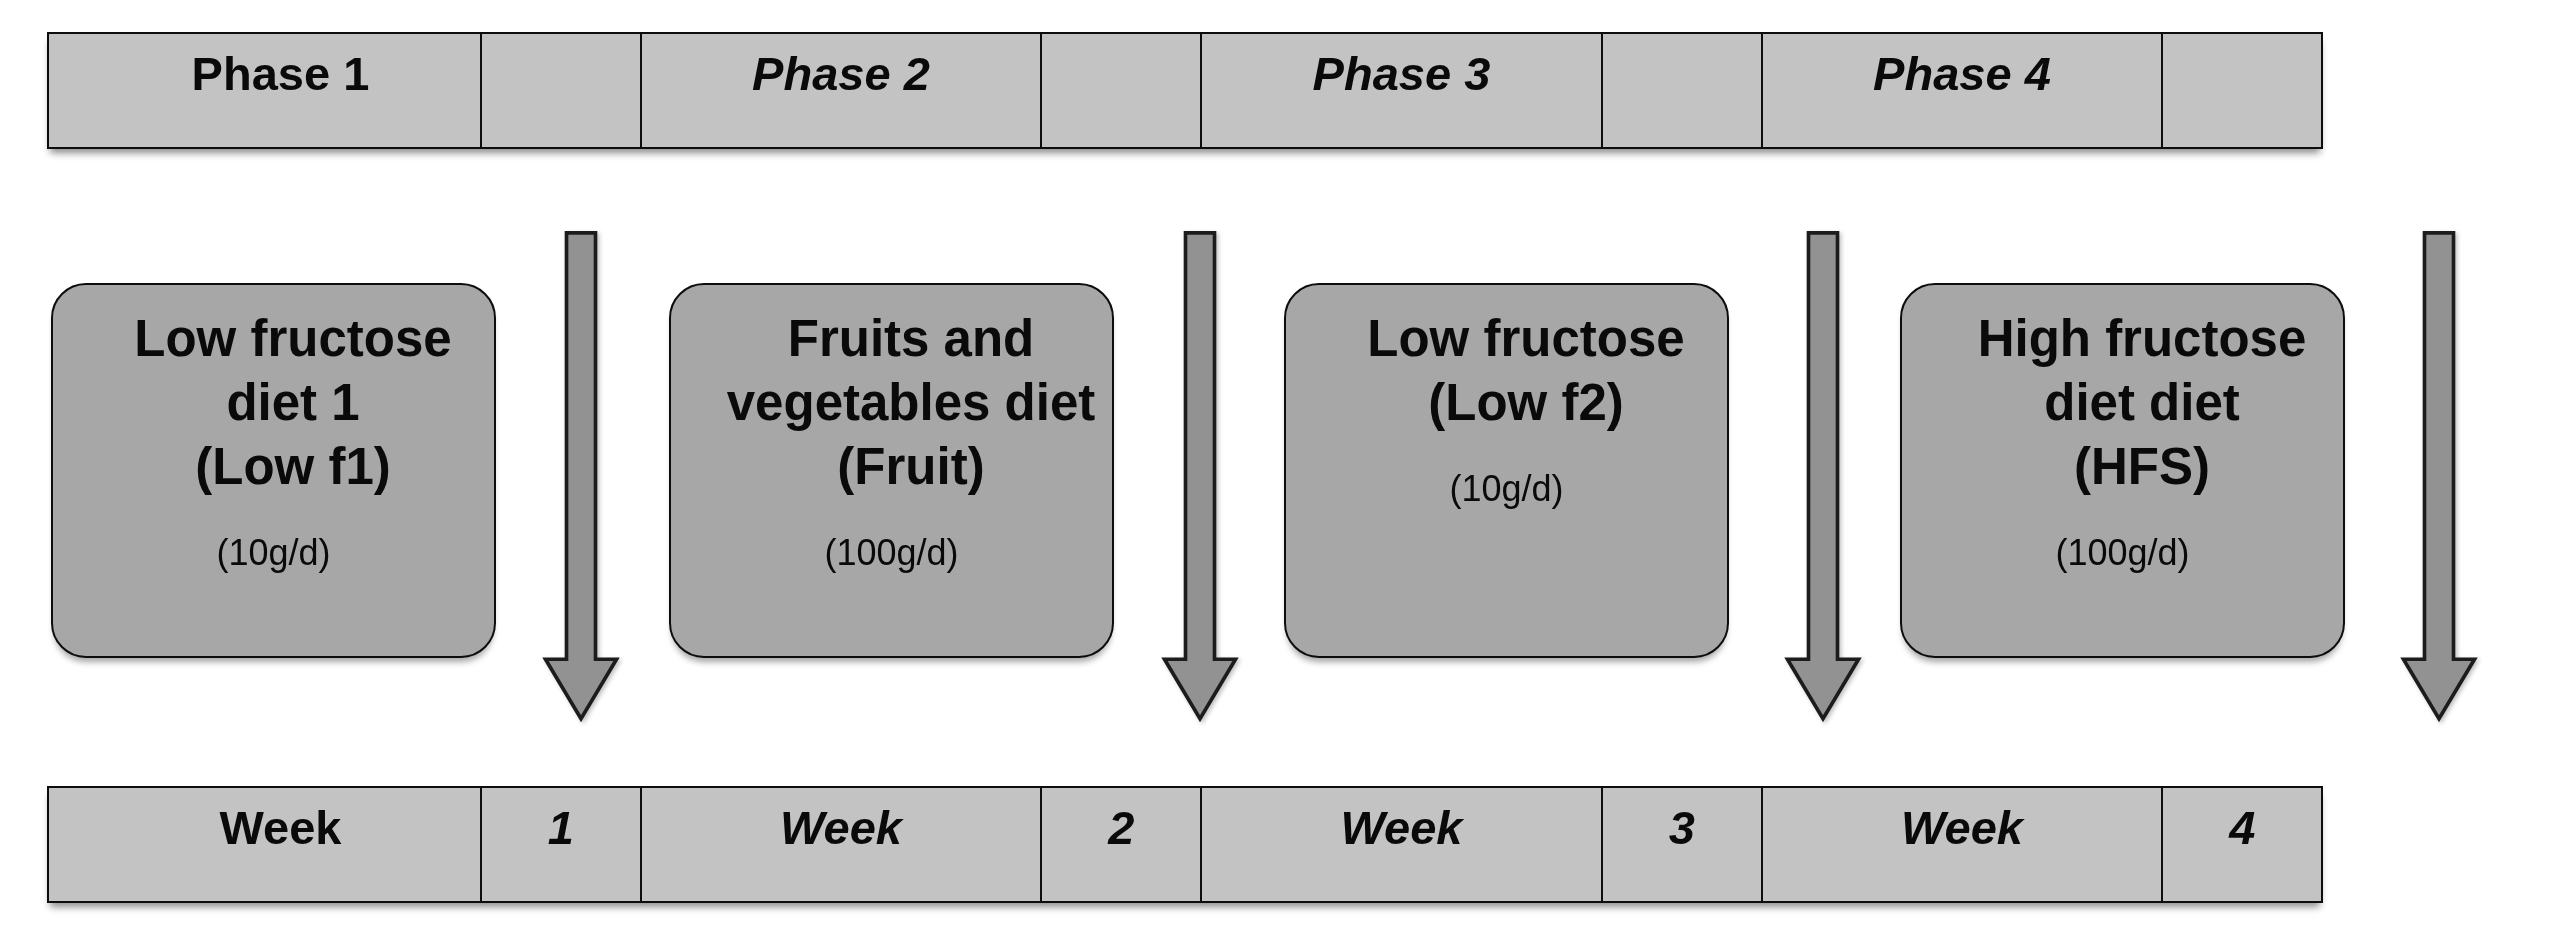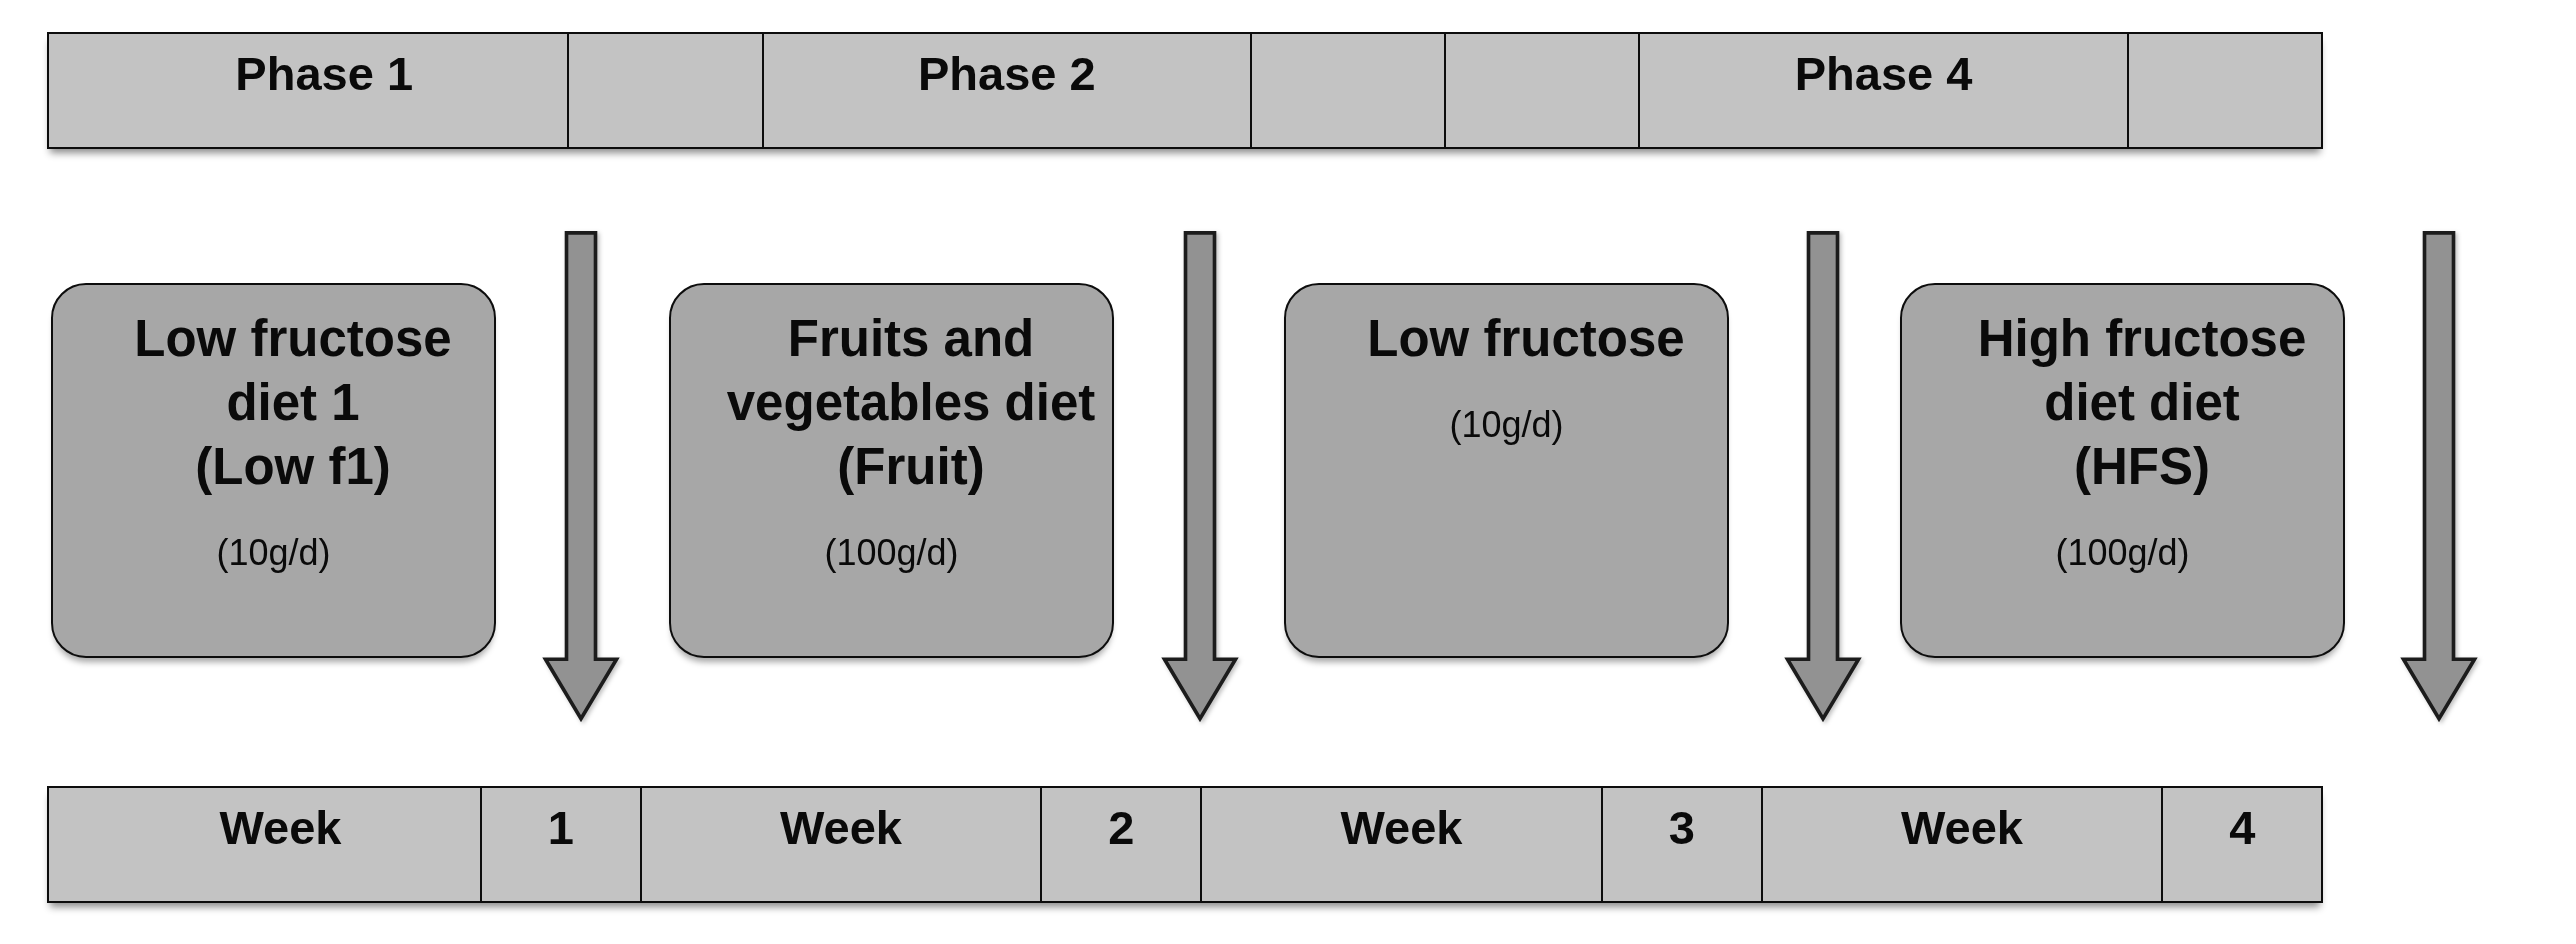--- a/index.html
+++ b/index.html
@@ -29,21 +29,21 @@
     box-sizing:border-box;
     display:flex;
     justify-content:center;
     align-items:flex-start;
     padding-top:11.7px;
     font-size:47px;
     font-weight:bold;
     line-height:1.2;
     white-space:nowrap;
   }
-  .cell + .cell{border-left:2.2px solid #0d0d0d;}
+  .cell + .cell{border-left:2.2px solid #0d0d0d;font-style:italic;}
   .cell.wide{flex:610 0 0;}
   .cell.narrow{flex:241 0 0;}
   
   .diet-box{
     position:absolute;
     top:283px;
     width:445px;height:375px;
     box-sizing:border-box;
     border:2.9px solid #0d0d0d;
     border-radius:35px;
@@ -85,20 +85,21 @@
 </head>
 <body>
 
 <div id="canvas">
 
   <div class="bar top">
     <div class="cell wide">Phase 1</div>
     <div class="cell narrow"></div>
     <div class="cell wide">Phase 2</div>
     <div class="cell narrow"></div>
+    <div class="cell wide">Phase 3</div>
     <div class="cell narrow"></div>
     <div class="cell wide">Phase 4</div>
     <div class="cell narrow"></div>
   </div>
 
   <div class="diet-box" id="diet-box-1">
     <div class="title-line">Low fructose</div>
     <div class="title-line">diet 1</div>
     <div class="title-line">(Low f1)</div>
     <div class="gap"></div>
@@ -108,20 +109,21 @@
   <div class="diet-box" id="diet-box-2">
     <div class="title-line">Fruits and</div>
     <div class="title-line">vegetables diet</div>
     <div class="title-line">(Fruit)</div>
     <div class="gap"></div>
     <div class="dose">(100g/d)</div>
   </div>
 
   <div class="diet-box" id="diet-box-3">
     <div class="title-line">Low fructose</div>
+    <div class="title-line">(Low f2)</div>
     <div class="gap"></div>
     <div class="dose">(10g/d)</div>
   </div>
 
   <div class="diet-box" id="diet-box-4">
     <div class="title-line">High fructose</div>
     <div class="title-line">diet diet</div>
     <div class="title-line">(HFS)</div>
     <div class="gap"></div>
     <div class="dose">(100g/d)</div>

